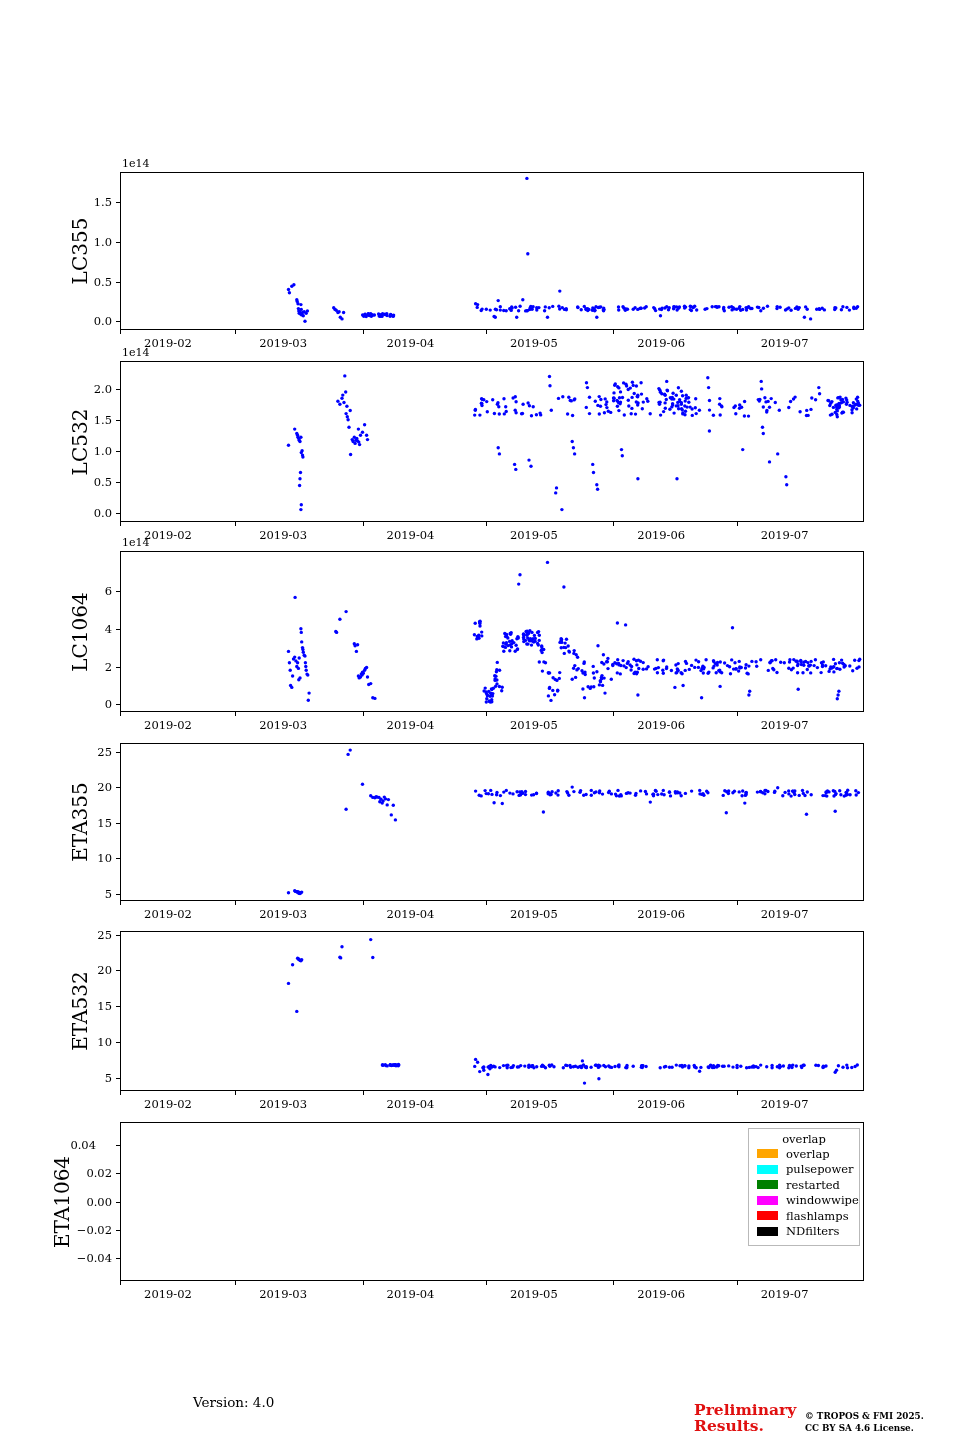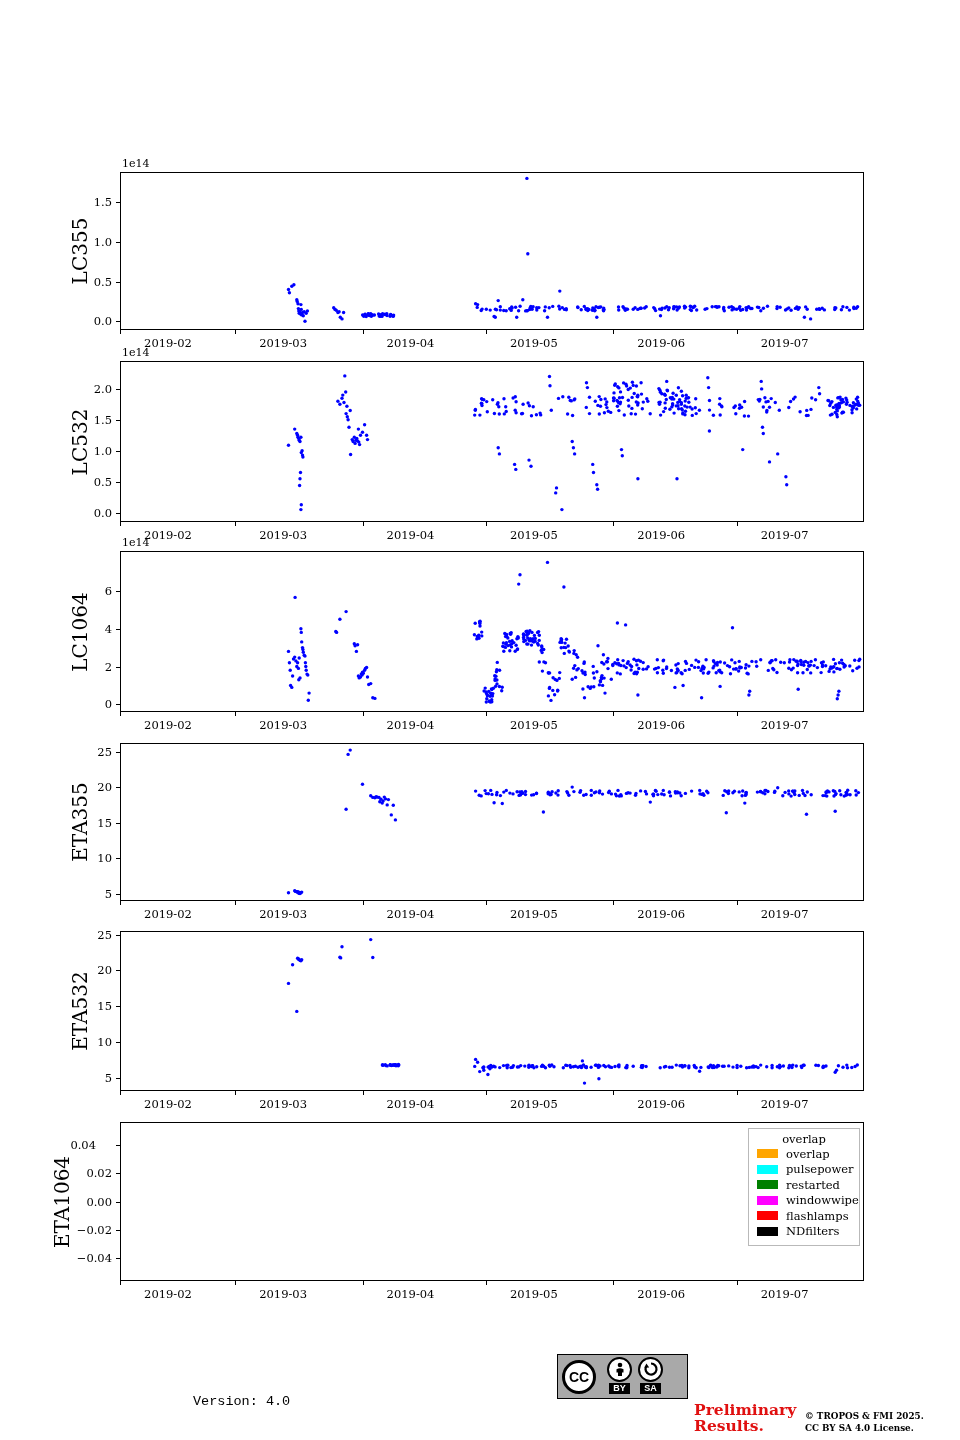--- a/index.html
+++ b/index.html
@@ -14,21 +14,21 @@
   .ytick{position:absolute;font-size:11.5px;text-align:right;width:40px;}
   .ytickmark{position:absolute;width:4px;height:1px;background:#000;}
   .xtick{position:absolute;font-size:11.5px;width:60px;text-align:center;margin-left:48px;}
   .xtickmark{position:absolute;width:1px;height:4px;background:#000;}
   .xlabel{position:absolute;top:1300px;left:120px;width:744px;text-align:center;font-size:15.5px;}
   .legend{position:absolute;left:748px;top:1128px;width:110px;height:116px;
           border:1px solid #b9b9b9;background:#fff;font-size:11.5px;}
   .legend .ltitle{text-align:center;margin-top:3px;}
   .lrow{display:flex;align-items:center;height:15.5px;padding-left:8px;text-align:right;}
   .swatch{width:21px;height:9px;margin-right:8px;flex:0 0 aupx;}
-  .version{position:absolute;left:193px;top:1394px;font-size:13.5px;font-family:Liberation Mono, monospace;}
+  .version{position:absolute;left:193px;top:1394px;font-size:13.5px;}
   .prelim{position:absolute;left:694px;top:1402px;font-size:15.5px;font-weight:bold;
           color:#e01010;line-height:1.05;}
   .copyright{position:absolute;left:805px;top:1411px;font-size:8.8px;font-weight:bold;
              line-height:1.35;font-family:"DejaVu Serif","Liberation Serif",serif;}
   .cc-badge{position:absolute;left:557px;top:1354px;width:131px;height:45px;
             background:#a9a9a9;border:1.5px solid #000;display:flex;align-items:center;
             box-sizing:border-box;padding:2px 4px;}
   .cc-big{width:34px;height:34px;border-radius:50%;background:#fff;border:3px solid #000;
           display:flex;align-items:center;justify-content:center;font-family:"Liberation Sans",sans-serif;
           font-weight:bold;font-size:14px;box-sizing:border-box;margin-right:8px;}
@@ -1685,44 +1685,23 @@
       <span>flashlamps</span>
     </div>
     <div class="lrow">
       <span class="swatch" style="background: rgb(0, 0, 0);"></span>
       <span>NDfilters</span>
     </div>
   </div>
 
   <div class="version">Version: 4.0</div>
 
-  <div class="cc-badge">
-    <div class="cc-big">CC</div>
-    <div class="cc-col">
-      <div class="cc-circ">
-        <svg width="16" height="16" viewBox="0 0 16 16">
-          <circle cx="8" cy="4" r="2.3" fill="#000"></circle>
-          <path d="M4.5 8.2 Q8 6.4 11.5 8.2 L11.5 11.5 L10 11.5 L10 15 L6 15 L6 11.5 L4.5 11.5 Z" fill="#000"></path>
-        </svg>
-      </div>
-      <div class="cc-chip">BY</div>
-    </div>
-    <div class="cc-col">
-      <div class="cc-circ">
-        <svg width="16" height="16" viewBox="0 0 16 16">
-          <path d="M8 2.5 A5.5 5.5 0 1 1 3.2 5.4" fill="none" stroke="#000" stroke-width="2.2"></path>
-          <path d="M1.2 6.8 L6.2 6.4 L3.4 2.4 Z" fill="#000"></path>
-        </svg>
-      </div>
-      <div class="cc-chip">SA</div>
-    </div>
-  </div>
 
   <div class="prelim">
     <div>Preliminary</div>
     <div>Results.</div>
   </div>
 
   <div class="copyright">
     <div>© TROPOS &amp; FMI 2025.</div>
-    <div>CC BY SA 4.0 License.</div>
+    <div>CC BY SA 4.6 License.</div>
   </div>
 </div>
 
 </body></html>

